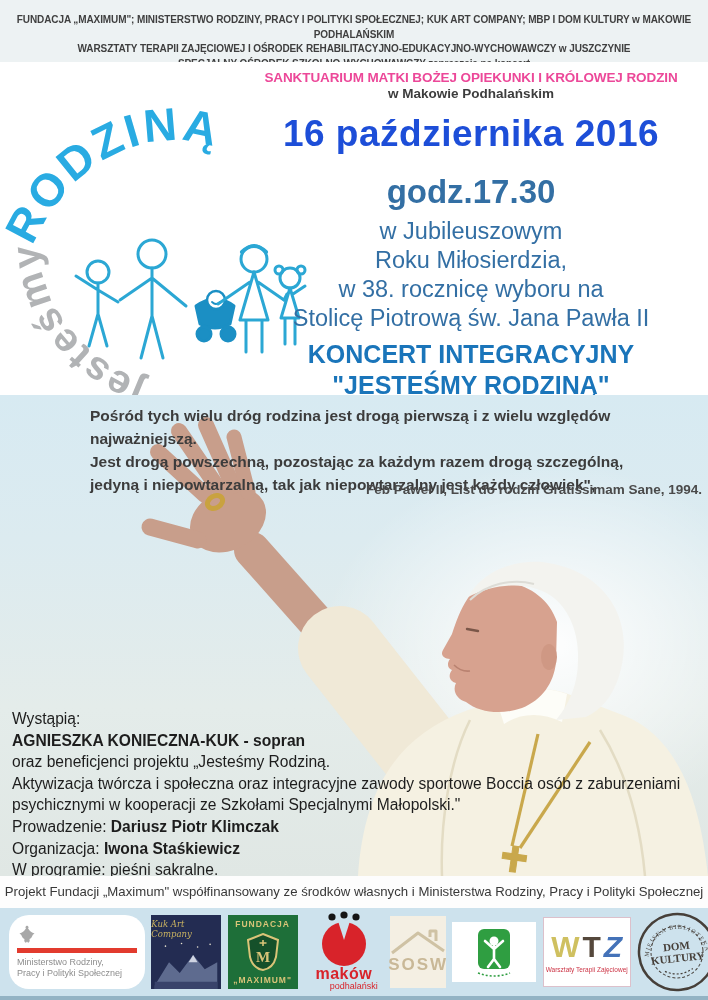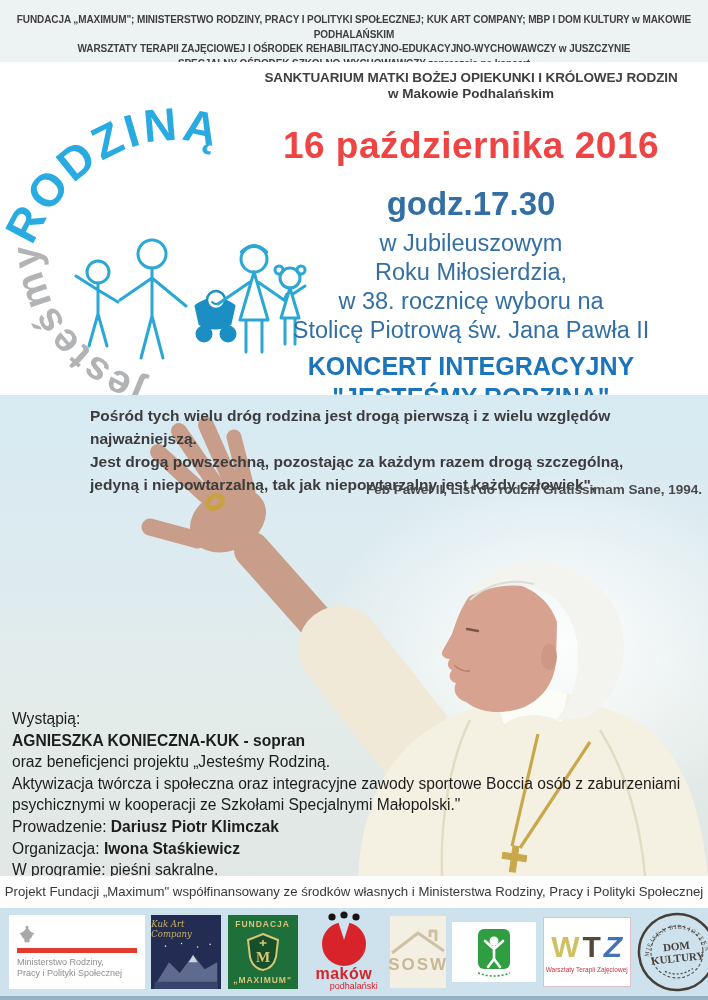--- a/index.html
+++ b/index.html
@@ -8,23 +8,23 @@
 
   
   .org-header{position:absolute;left:0;top:0;width:708px;height:62px;
               background:#edf2f3;text-align:center;padding-top:13px;box-sizing:border-box;}
   .org-header div{font-size:10px;line-height:14.5px;color:#3f3f3f;letter-spacing:-0.1px;font-weight:bold;}
 
   
   .title-block{position:absolute;left:0;top:62px;width:708px;height:333px;background:#fff;}
   .logo-svg{position:absolute;left:0;top:0;}
   .right-col{position:absolute;left:240px;top:8px;width:462px;text-align:center;}
-  .venue1{font-size:13.5px;font-weight:bold;color:#404040;letter-spacing:-0.1px;}
+  .venue1{font-size:13.5px;font-weight:bold;color:#ec4899;letter-spacing:-0.1px;}
   .venue2{font-size:13.5px;font-weight:bold;color:#3d3d3d;margin-top:1px;}
-  .date-line{font-size:37px;font-weight:bold;color:#ef4444;margin-top:24px;letter-spacing:0.5px;}
+  .date-line{font-size:37px;font-weight:bold;color:#1d4ed8;margin-top:12px;letter-spacing:0.5px;}
   .time-line{font-size:33px;font-weight:bold;color:#336fa4;margin-top:18px;}
   .occasion{font-size:23.5px;color:#336fa4;line-height:29px;margin-top:6px;}
   .event-title{font-size:25px;font-weight:bold;color:#1a75ba;line-height:31px;margin-top:6px;}
 
   
   .photo{position:absolute;left:0;top:395px;width:708px;height:481px;
          background:
            radial-gradient(ellipse 330px 260px at 78% 52%, rgba(255,255,255,0.95), rgba(255,255,255,0) 70%),
            linear-gradient(180deg,#d7eaf2 0%,#dcebf0 30%,#e4ecea 65%,#e0e7e4 100%);}
   .photo-svg{position:absolute;left:0;top:395px;width:708px;height:481px;}
@@ -39,21 +39,21 @@
   
   .funding{position:absolute;left:0;top:876px;width:708px;height:32px;background:#fdfdfd;
            text-align:center;font-size:13.2px;color:#383838;line-height:32px;}
 
   
   .logo-strip{position:absolute;left:0;top:908px;width:708px;height:88px;background:#cde2ed;
               border-bottom:4px solid #93b3c4;box-sizing:content-box;
               display:flex;align-items:center;justify-content:space-between;padding:0 9px;}
   .lg{flex:0 0 auto;display:flex;flex-direction:column;align-items:center;justify-content:center;
       box-sizing:border-box;}
-  .lg-ministry{width:136px;height:74px;background:#fff;padding:4px 8px;align-items:flex-start;}
+  .lg-ministry{width:136px;height:74px;background:#fff;padding:4px 8px;align-items:flex-start;border-radius:20px;}
   .lg-ministry .redbar{width:100%;height:5px;background:#e23b2e;margin:3px 0 4px 0;}
   .lg-ministry .mtxt{font-size:9px;line-height:11px;color:#8d8d8d;}
   .lg-fundacja{width:70px;height:74px;background:#1e6f39;justify-content:space-between;padding:4px 0;}
   .lg-fundacja .gtxt{font-size:8.5px;color:#d9c478;letter-spacing:1px;font-weight:bold;}
   .lg-kuk{width:70px;height:74px;background:#232c52;justify-content:flex-start;padding-top:4px;}
   .lg-kuk .ktxt{font-family:"DejaVu Serif",serif;font-style:italic;font-size:8.5px;color:#c9b261;}
   .lg-makow{width:80px;height:84px;justify-content:flex-start;}
   .lg-makow .mak1{font-size:16px;font-weight:bold;color:#d8232a;line-height:15px;letter-spacing:0.5px;}
   .lg-makow .mak2{font-size:9px;color:#d8232a;line-height:10px;padding-left:20px;}
   .lg-sosw{width:56px;height:72px;background:#f4efe3;}

